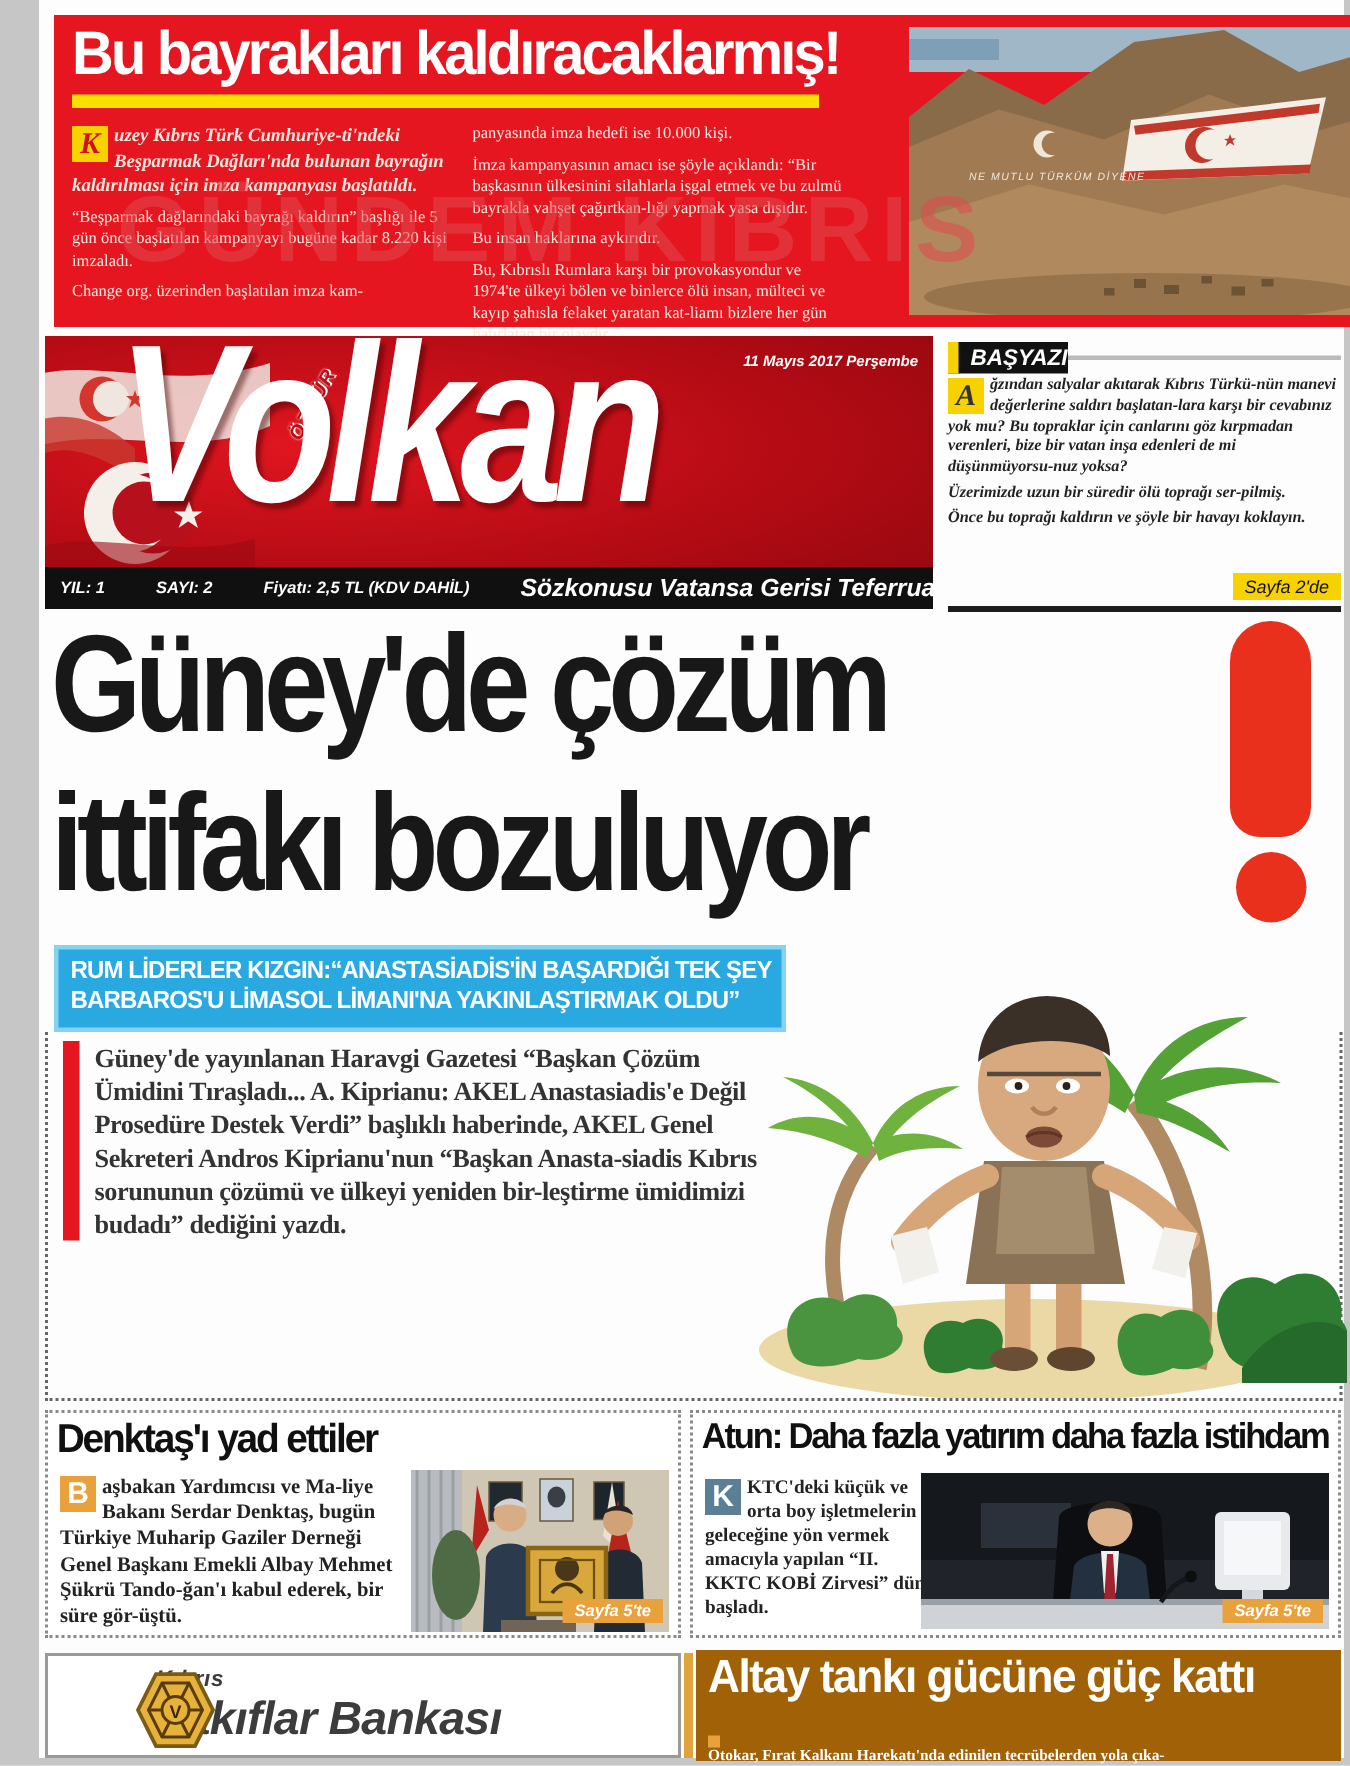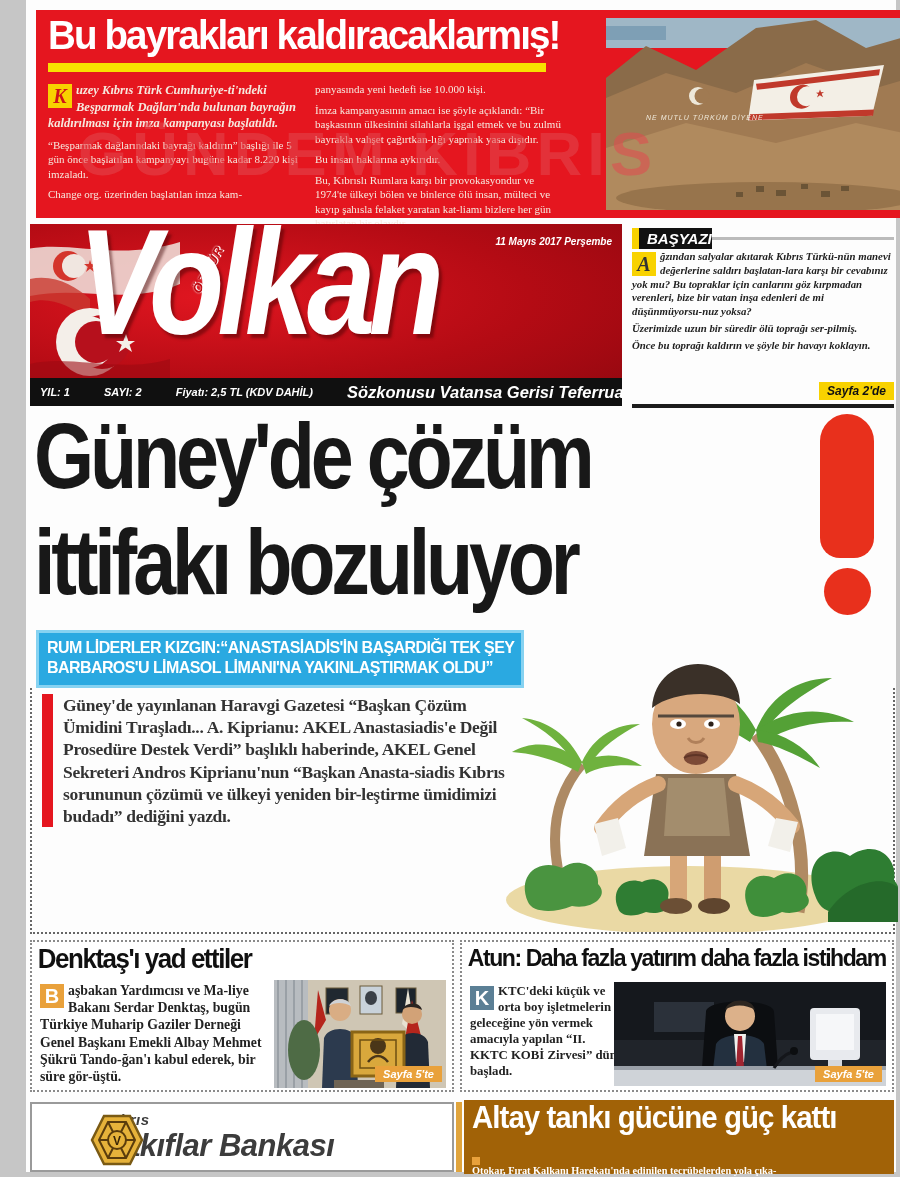--- a/index.html
+++ b/index.html
@@ -42,21 +42,21 @@
   #basyazi { position:absolute; left:632px; top:226px; width:262px; height:182px; border-bottom:4px solid #1c1c1c; }
   #basyazi .labelrow { display:flex; align-items:center; height:24px; }
   #basyazi .label { background:#111; color:#fff; font-weight:bold; font-style:italic; font-size:15px;
                     padding:2px 0 2px 8px; border-left:7px solid #f8d200; }
   #basyazi .labelrule { flex:1; height:3px; background:#bbb; }
   #basyazi h2 { font-family:"Liberation Serif", serif; font-size:19.5px; font-weight:bold; color:#111; margin:4px 0 3px; letter-spacing:-0.5px; }
   #basyazi .body { font-family:"Liberation Serif", serif; font-size:10.8px; font-weight:600; font-style:italic;
                    color:#222; line-height:1.28; }
   #basyazi .body p { margin-bottom:3px; }
   #basyazi .pageref { position:absolute; right:0; bottom:4px; background:#f8d200; color:#111;
-                      font-weight:bold; font-style:italic; font-size:12px; padding:2px 8px; }
+                      font-weight:normal; font-style:italic; font-size:12px; padding:2px 8px; }
 
   
   #leadhead { position:absolute; left:30px; top:408px; width:870px; height:218px; }
   #leadhead .l1, #leadhead .l2 { position:absolute; left:4px; color:#181818; font-weight:bold;
        font-size:92px; letter-spacing:-5px; transform:scaleX(.84); transform-origin:left; white-space:nowrap; }
   #leadhead .l1 { top:-4px; }
   #leadhead .l2 { top:102px; }
   #excl-bar { position:absolute; left:790px; top:6px; width:54px; height:144px; background:#e8301c; border-radius:27px 27px 20px 20px; }
   #excl-dot { position:absolute; left:794px; top:160px; width:47px; height:47px; background:#e8301c; border-radius:50%; }
   #watermark { position:absolute; left:78px; top:118px; font-size:62px; font-weight:bold;
@@ -129,21 +129,21 @@
   <div id="topstory">
     <div class="hl">Bu bayrakları kaldıracaklarmış!</div>
     <div class="yellow-rule"></div>
     <div id="topcols">
       <div class="col">
         <p class="lead-ital"><span class="dropcap dc-yellow">K</span><span>uzey Kıbrıs Türk Cumhuriye-ti'ndeki Beşparmak Dağları'nda bulunan bayrağın kaldırılması için imza kampanyası başlatıldı.</span></p>
         <p>“Beşparmak dağlarındaki bayrağı kaldırın” başlığı ile 5 gün önce başlatılan kampanyayı bugüne kadar 8.220 kişi imzaladı.</p>
         <p>Change org. üzerinden başlatılan imza kam-</p>
       </div>
       <div class="col">
-        <p>panyasında yeni hedefi ise 10.000 kişi.</p>
+        <p>panyasında imza hedefi ise 10.000 kişi.</p>
         <p>İmza kampanyasının amacı ise şöyle açıklandı: “Bir başkasının ülkesinini silahlarla işgal etmek ve bu zulmü bayrakla vahşet çağırtkan-lığı yapmak yasa dışıdır.</p>
         <p>Bu insan haklarına aykırıdır.</p>
         <p>Bu, Kıbrıslı Rumlara karşı bir provokasyondur ve 1974'te ülkeyi bölen ve binlerce ölü insan, mülteci ve kayıp şahısla felaket yaratan kat-liamı bizlere her gün hatırlatan bir olaydır.</p>
       </div>
     </div>
 
     <svg id="mountain-photo" viewBox="0 0 322 192">
       <rect x="0" y="0" width="322" height="30" fill="#9fb7c6"></rect>
       <rect x="0" y="8" width="60" height="14" fill="#7e9fb5"></rect>
       <path d="M0,60 L40,28 L90,52 L150,10 L210,2 L260,30 L322,12 L322,192 L0,192 Z" fill="#8a6b49"></path>

